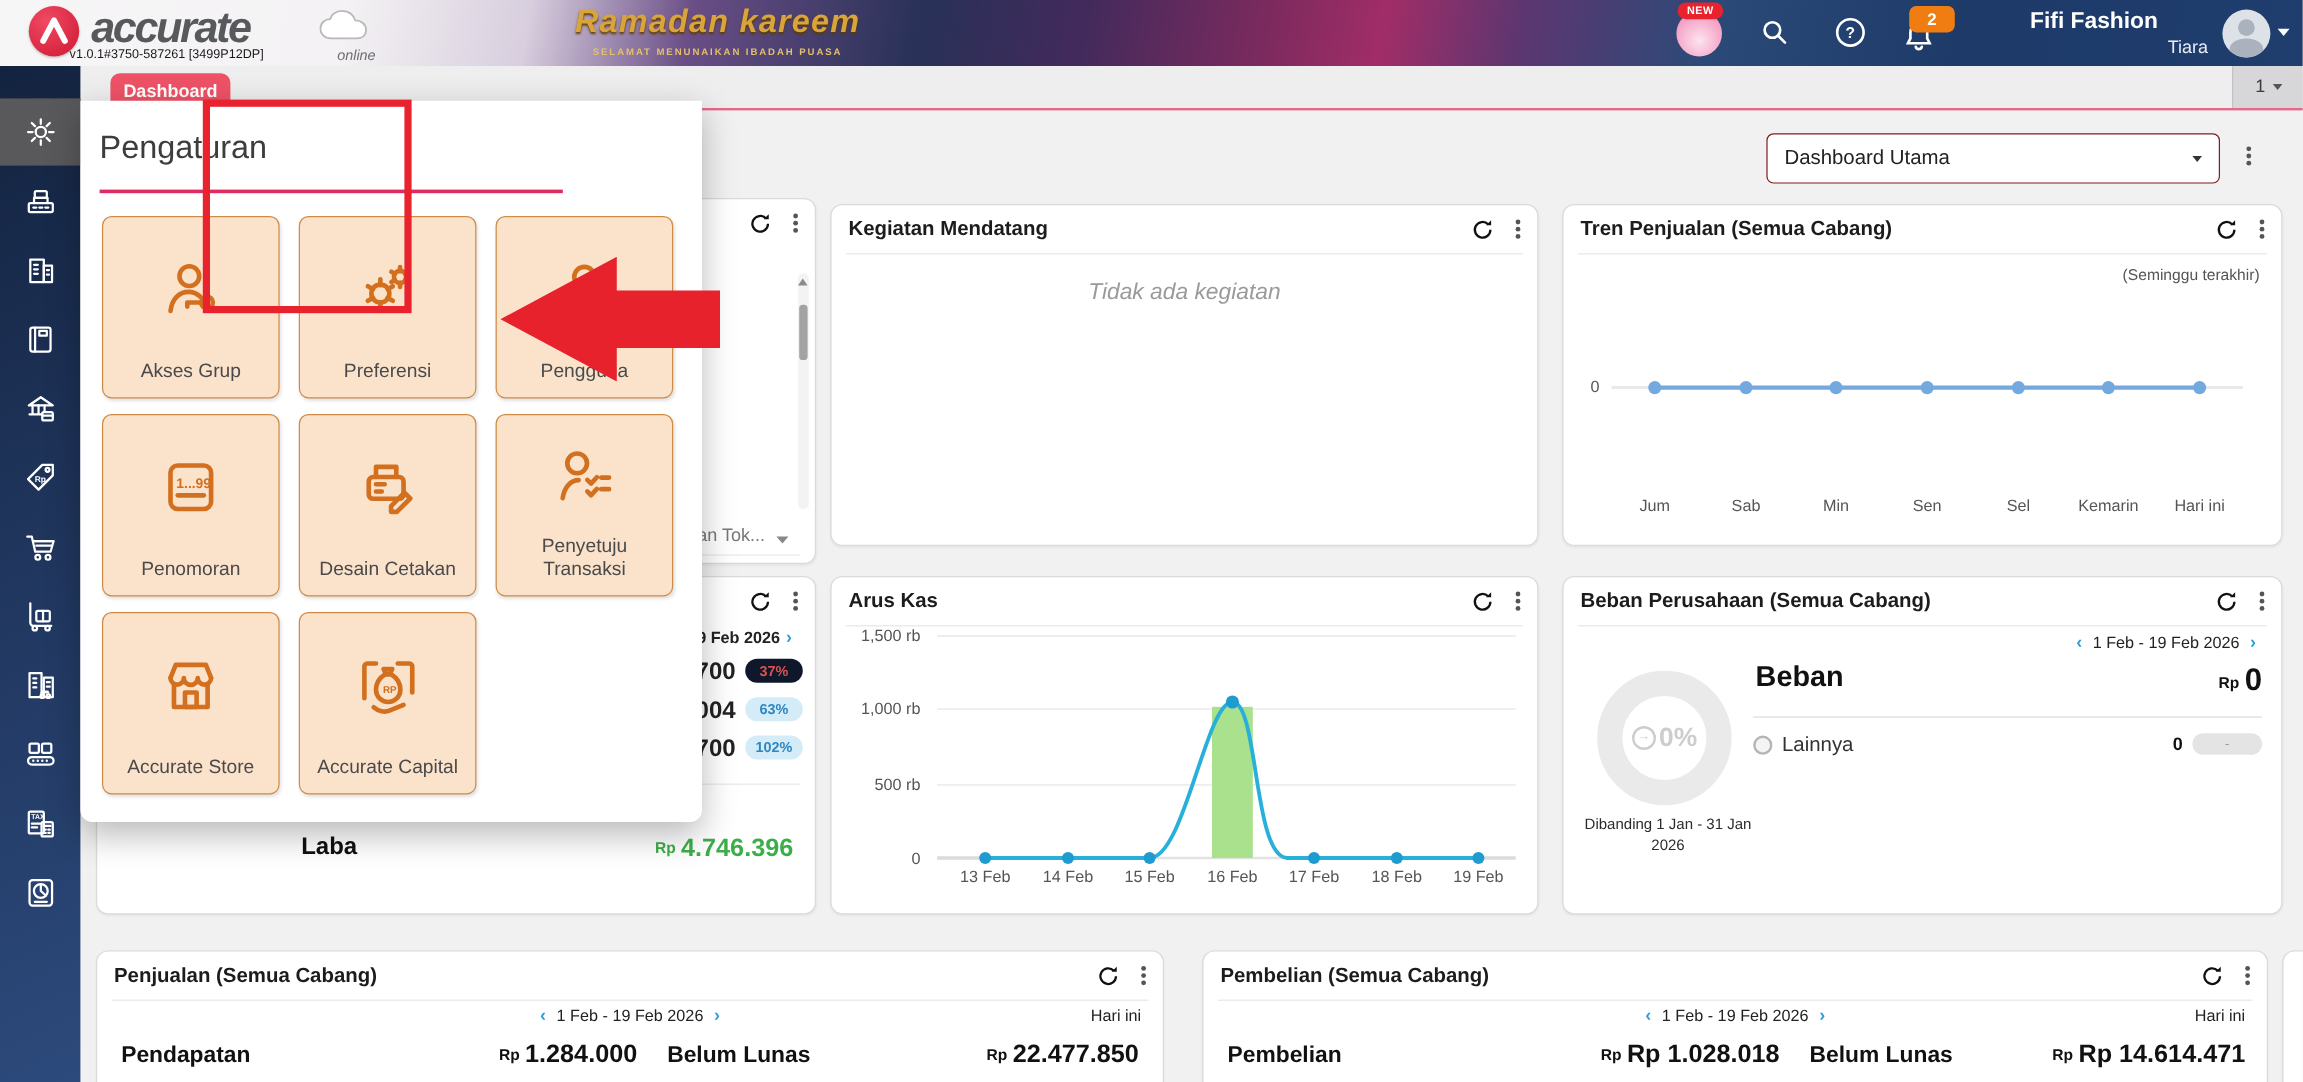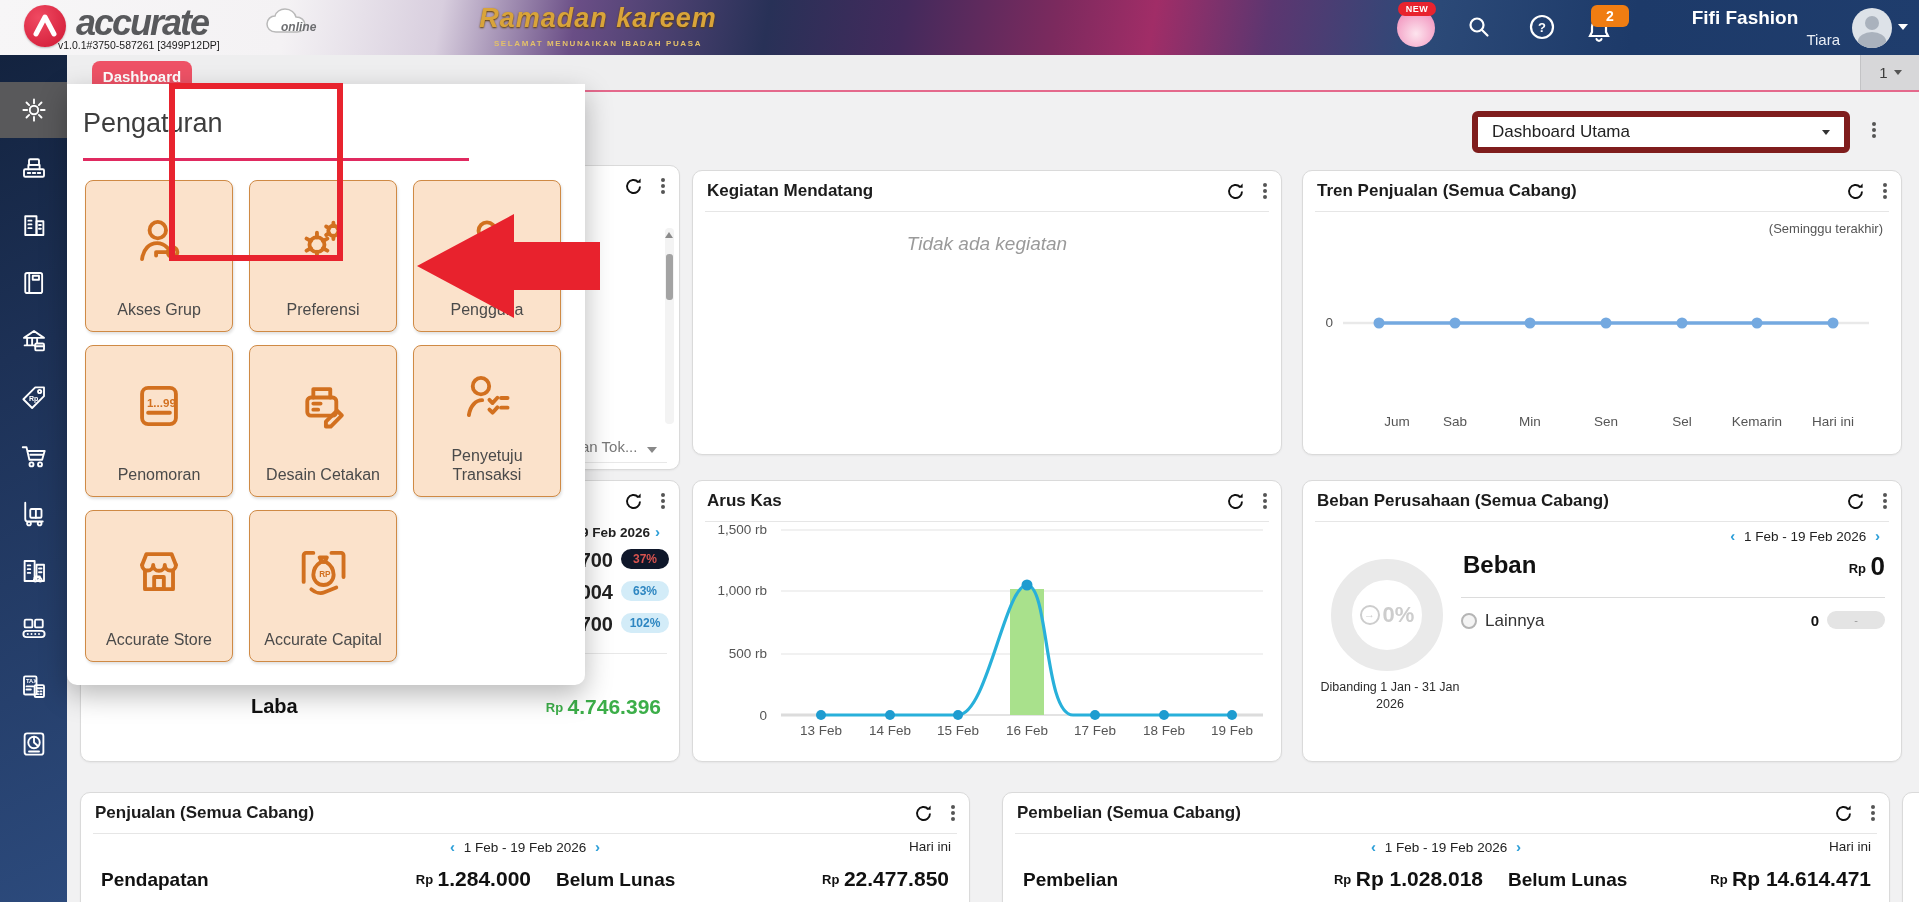--- a/index.html
+++ b/index.html
@@ -5,21 +5,21 @@
   html,body{margin:0;padding:0}
   body{width:1919px;height:902px;position:relative;overflow:hidden;
        font-family:"Liberation Sans",sans-serif;background:#f1f1f2;-webkit-font-smoothing:antialiased}
   
   #topbar{position:absolute;left:0;top:0;width:1919px;height:55px;
     background:linear-gradient(100deg,#f7f6f7 0%,#f4f2f4 15%,#d8cede 23%,#6a4e86 30%,#283157 40%,#432a5c 47%,#7c2a5e 55%,#a12d67 60%,#5c3670 66%,#2c4a78 74%,#1d3a69 85%,#1f3d6d 100%)}
   #logo-circle{position:absolute;left:24px;top:5px;width:42px;height:42px;border-radius:50%;
     background:radial-gradient(circle at 35% 30%,#f04a62,#cf1733);box-shadow:0 1px 2px rgba(0,0,0,.25)}
   #brand{position:absolute;left:76px;top:2px;font-size:36px;font-style:italic;font-weight:bold;
     letter-spacing:-2px;color:#58595c}
-  #brand-sub{position:absolute;left:281px;top:20px;font-size:12px;font-style:italic;font-weight:bold;color:#6d6e71}
+  #brand-sub{position:absolute;left:281px;top:39px;font-size:12px;font-style:italic;font-weight:normal;color:#6d6e71}
   #version{position:absolute;left:58px;top:39px;font-size:10.5px;color:#1a1a1a}
   #banner-title{position:absolute;left:468px;top:3px;width:260px;text-align:center;
     font-size:27px;font-style:italic;font-weight:bold;color:#d9a43a;text-shadow:0 1px 2px #5c3a00;letter-spacing:1px}
   #banner-subtitle{position:absolute;left:472px;top:39px;width:252px;text-align:center;
     font-size:8px;font-weight:bold;color:#e3c06a;letter-spacing:1.6px}
   .tb-white{stroke:#fff;fill:none;stroke-width:2.2;stroke-linecap:round}
   #new-avatar{position:absolute;left:1397px;top:9px;width:38px;height:38px;border-radius:50%;
     background:radial-gradient(circle at 50% 65%,#fde4ee,#f39ec4 70%,#e97bb0)}
   #new-badge{position:absolute;left:1398px;top:2px;width:38px;height:14px;border-radius:7px;background:#e8232e;
     color:#fff;font-size:9px;font-weight:bold;text-align:center;line-height:14px;letter-spacing:.5px}
@@ -40,21 +40,21 @@
   #window-selector{position:absolute;left:1860px;top:55px;width:59px;height:35px;background:#d7d7d9;
     border-left:1px solid #c3c3c5;color:#3c3c3c;font-size:15px;display:flex;align-items:center;justify-content:center;gap:6px}
   .caret-dn{width:0;height:0;border-left:4px solid transparent;border-right:4px solid transparent;border-top:5px solid #555}
   
   #sidebar{position:absolute;left:0;top:55px;width:67px;height:847px;
     background:linear-gradient(155deg,#13233f 0%,#1d3156 35%,#2c4a7c 100%)}
   .sb-item{position:absolute;left:0;width:67px;height:56px;display:flex;align-items:center;justify-content:center}
   .sb-item.active{background:#59595b}
   .sb-item svg{stroke:#fff;fill:none;stroke-width:1.5;stroke-linecap:round;stroke-linejoin:round}
   
-  #dash-select{position:absolute;left:1472px;top:111px;width:378px;height:42px;background:#fff;border:6px solid #7f1d1d;
+  #dash-select{position:absolute;left:1472px;top:111px;width:378px;height:42px;background:#fff;border:1px solid #7f1d1d;
     border-radius:6px;box-sizing:border-box;display:flex;align-items:center;padding:0 14px;font-size:17px;color:#222}
   #dash-select .caret-dn{margin-left:auto;border-top-color:#333}
   .kebab{width:4px;height:4px;border-radius:50%;background:#555;box-shadow:0 -6px 0 #555,0 6px 0 #555;flex:none}
   #toolbar-kebab{position:absolute;left:1872px;top:128px}
   
   .card{position:absolute;background:#fff;border:1px solid #dadada;border-radius:10px;
     box-shadow:0 1px 2px rgba(0,0,0,.05);overflow:hidden;box-sizing:border-box}
   .ch{display:flex;align-items:center;height:40px;padding:0 14px}
   .ct{font-weight:bold;font-size:17px;color:#1c1c1c;flex:1;white-space:nowrap}
   .refresh{margin-left:auto;flex:none}
@@ -307,21 +307,21 @@
     <path d="M76 112 H530" stroke="#74a9e0" stroke-width="3.5" fill="none"></path>
     <circle cx="76" cy="112" r="5.5" fill="#74a9e0"></circle>
       <circle cx="152" cy="112" r="5.5" fill="#74a9e0"></circle>
     <circle cx="227" cy="112" r="5.5" fill="#74a9e0"></circle>
       <circle cx="303" cy="112" r="5.5" fill="#74a9e0"></circle>
     <circle cx="379" cy="112" r="5.5" fill="#74a9e0"></circle>
       <circle cx="454" cy="112" r="5.5" fill="#74a9e0"></circle>
     <circle cx="530" cy="112" r="5.5" fill="#74a9e0"></circle>
   </svg>
   <span class="yticklabel" style="left:0px;top:144px;width:30px">0</span>
-  <span class="ticklabel" style="left:59px;top:243px;width:70px">Jum</span>
+  <span class="ticklabel" style="left:41px;top:243px;width:70px">Jum</span>
   <span class="ticklabel" style="left:117px;top:243px;width:70px">Sab</span>
   <span class="ticklabel" style="left:192px;top:243px;width:70px">Min</span>
   <span class="ticklabel" style="left:268px;top:243px;width:70px">Sen</span>
   <span class="ticklabel" style="left:344px;top:243px;width:70px">Sel</span>
   <span class="ticklabel" style="left:419px;top:243px;width:70px">Kemarin</span>
   <span class="ticklabel" style="left:495px;top:243px;width:70px">Hari ini</span>
 </div>
 
 <div class="card" style="left:80px;top:480px;width:600px;height:282px">
   <div class="ch">

